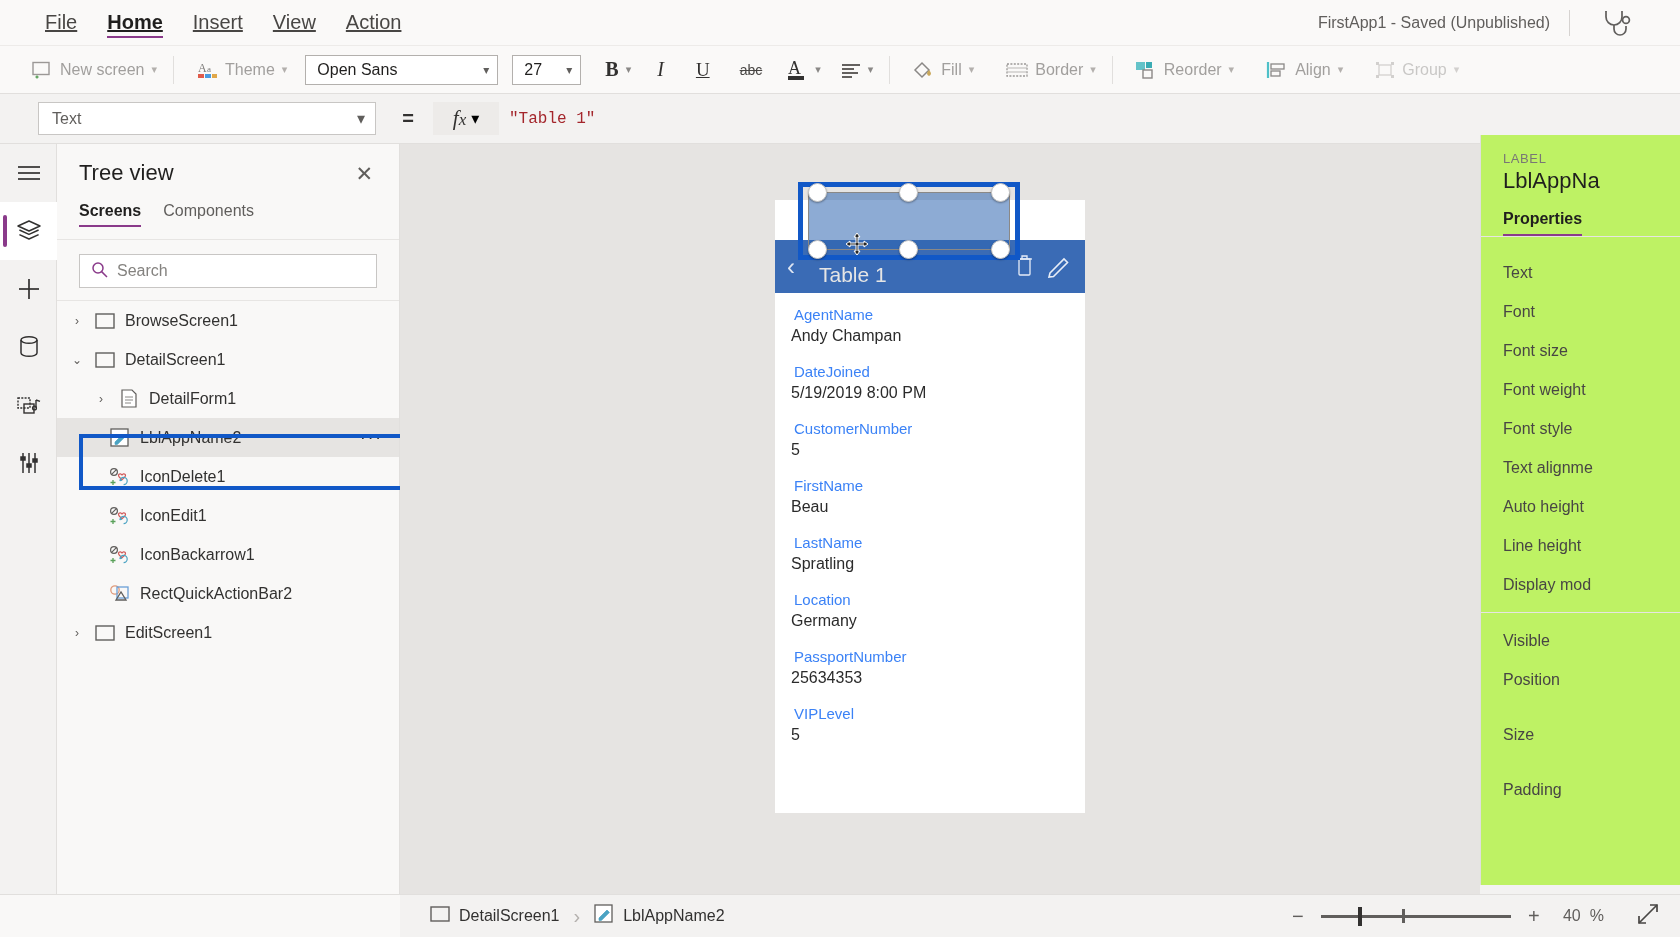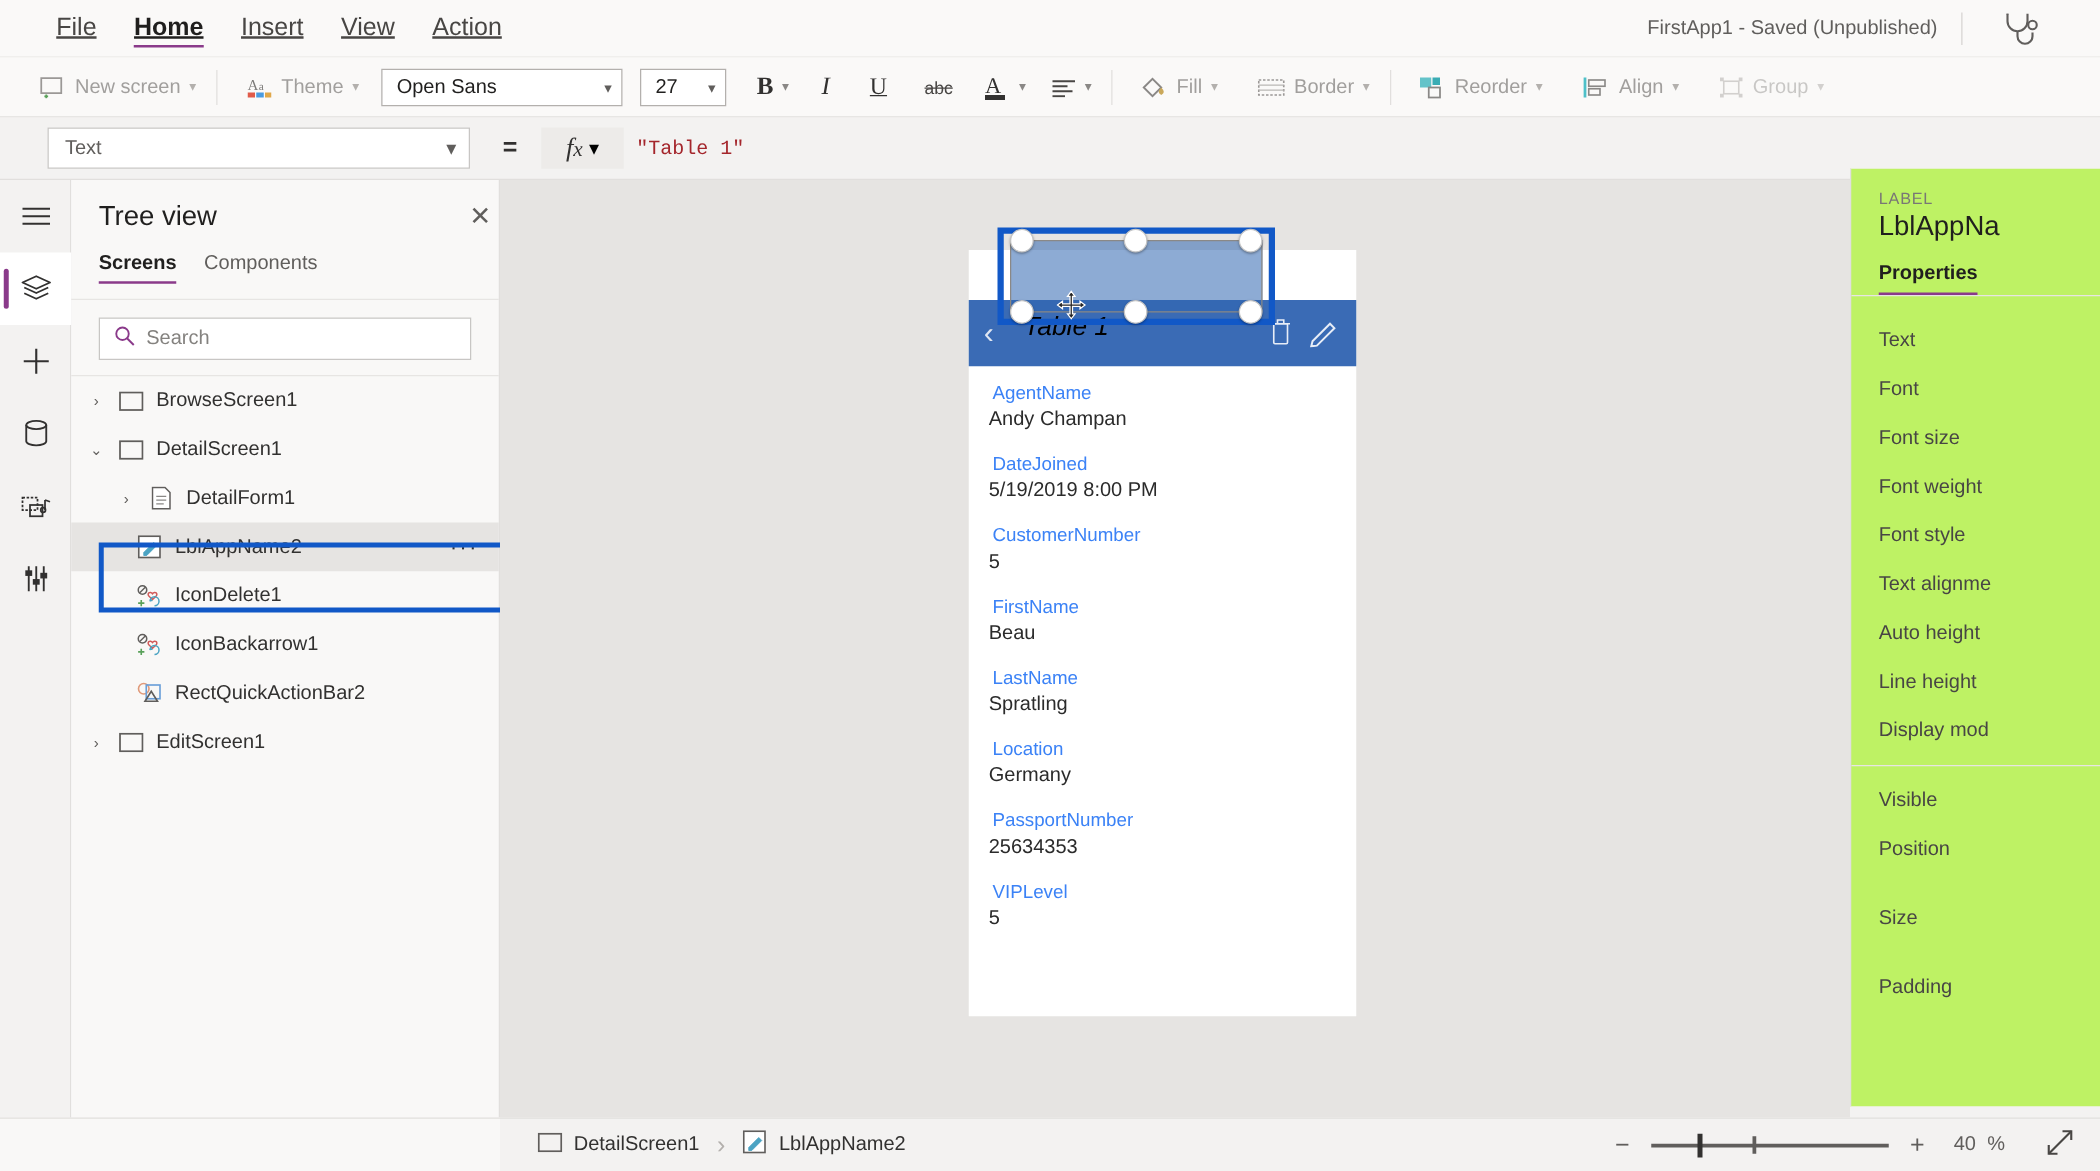--- a/index.html
+++ b/index.html
@@ -101,21 +101,21 @@
     background:#8a3a8a; border-radius:2px;
   }
 
   
   .treeview{
     position:absolute; left:57px; top:144px; width:343px; height:750px;
     background:#f9f8f7; border-right:1px solid #e1dfdd;
   }
   .tv-head{
     height:58px; display:flex; align-items:center; justify-content:space-between;
-    padding:0 6px 0 22px;
+    padding:0 26px 0 22px;
   }
   .tv-title{ font-size:22px; color:#201f1e; }
   .tv-close{ font-size:21px; color:#605e5c; cursor:pointer; line-height:1;}
   .tv-tabs{ display:flex; align-items:flex-start; padding-left:22px; height:38px; border-bottom:1px solid #e7e5e3;}
   .tv-tab{ font-size:16px; color:#605e5c; margin-right:22px; padding-bottom:7px; position:relative; cursor:pointer;}
   .tv-tab.active{ color:#201f1e; font-weight:bold; }
   .tv-tab.active::after{
     content:""; position:absolute; left:0; right:0; bottom:0; height:2px; background:#8a3a8a;
   }
   .tv-search-wrap{ padding:14px 22px 12px 22px; }
@@ -150,21 +150,21 @@
   .phone{
     position:absolute; left:375px; top:56px; width:310px; height:613px;
     background:#ffffff;
   }
   .qab{
     position:absolute; left:0; top:40px; width:310px; height:53px;
     background:#3a6bb5;
   }
   .qab-back{ position:absolute; left:12px; top:13px; font-size:24px; color:#dfe6f2; }
   .qab-title{
-    position:absolute; left:44px; top:10px; font-size:21px; color:#000000;font-style:italic;
+    position:absolute; left:44px; top:23px; font-size:21px; color:#e5e5e5;
   }
   .qab-trash{ position:absolute; right:52px; top:14px; }
   .qab-pen{ position:absolute; right:13px; top:13px; }
 
   .form{ position:absolute; left:16px; top:104px; width:282px; }
   .field{ margin-bottom:14px; }
   .field-label{ font-size:15px; color:#3b82f6; line-height:21px; padding-left:3px;}
   .field-value{ font-size:16px; color:#2b2b2b; line-height:22px; }
 
   
@@ -545,20 +545,33 @@
           <line x1="2.6" y1="7.4" x2="7.4" y2="2.6" stroke="#605e5c" stroke-width="1.2"></line>
           <path d="M13 8 c-2-2.6-5 0-2.6 2.2 L13 12.6 L15.6 10.2 C18 8 15 5.4 13 8Z" fill="none" stroke="#d15a5a" stroke-width="1.2"></path>
           <path d="M4 13 v5 M1.5 15.5 h5" stroke="#5aa15a" stroke-width="1.3"></path>
           <path d="M11 14 a3.6 3.6 0 1 1 3.6 3.6" fill="none" stroke="#4ba3c3" stroke-width="1.2"></path>
           <path d="M11.4 11.6 l-.6 2.6 2.6-.5" fill="#4ba3c3"></path>
         </svg>
       </span>
       <span>IconDelete1</span>
     </div>
 
+    <div class="tv-row" style="padding-left:52px;">
+      <span class="tv-ico">
+        <svg width="22" height="20" viewBox="0 0 22 20">
+          <circle cx="5" cy="5" r="3.4" fill="none" stroke="#605e5c" stroke-width="1.2"></circle>
+          <line x1="2.6" y1="7.4" x2="7.4" y2="2.6" stroke="#605e5c" stroke-width="1.2"></line>
+          <path d="M13 8 c-2-2.6-5 0-2.6 2.2 L13 12.6 L15.6 10.2 C18 8 15 5.4 13 8Z" fill="none" stroke="#d15a5a" stroke-width="1.2"></path>
+          <path d="M4 13 v5 M1.5 15.5 h5" stroke="#5aa15a" stroke-width="1.3"></path>
+          <path d="M11 14 a3.6 3.6 0 1 1 3.6 3.6" fill="none" stroke="#4ba3c3" stroke-width="1.2"></path>
+          <path d="M11.4 11.6 l-.6 2.6 2.6-.5" fill="#4ba3c3"></path>
+        </svg>
+      </span>
+      <span>IconEdit1</span>
+    </div>
 
     <div class="tv-row" style="padding-left:52px;">
       <span class="tv-ico">
         <svg width="22" height="20" viewBox="0 0 22 20">
           <circle cx="5" cy="5" r="3.4" fill="none" stroke="#605e5c" stroke-width="1.2"></circle>
           <line x1="2.6" y1="7.4" x2="7.4" y2="2.6" stroke="#605e5c" stroke-width="1.2"></line>
           <path d="M13 8 c-2-2.6-5 0-2.6 2.2 L13 12.6 L15.6 10.2 C18 8 15 5.4 13 8Z" fill="none" stroke="#d15a5a" stroke-width="1.2"></path>
           <path d="M4 13 v5 M1.5 15.5 h5" stroke="#5aa15a" stroke-width="1.3"></path>
           <path d="M11 14 a3.6 3.6 0 1 1 3.6 3.6" fill="none" stroke="#4ba3c3" stroke-width="1.2"></path>
           <path d="M11.4 11.6 l-.6 2.6 2.6-.5" fill="#4ba3c3"></path>

